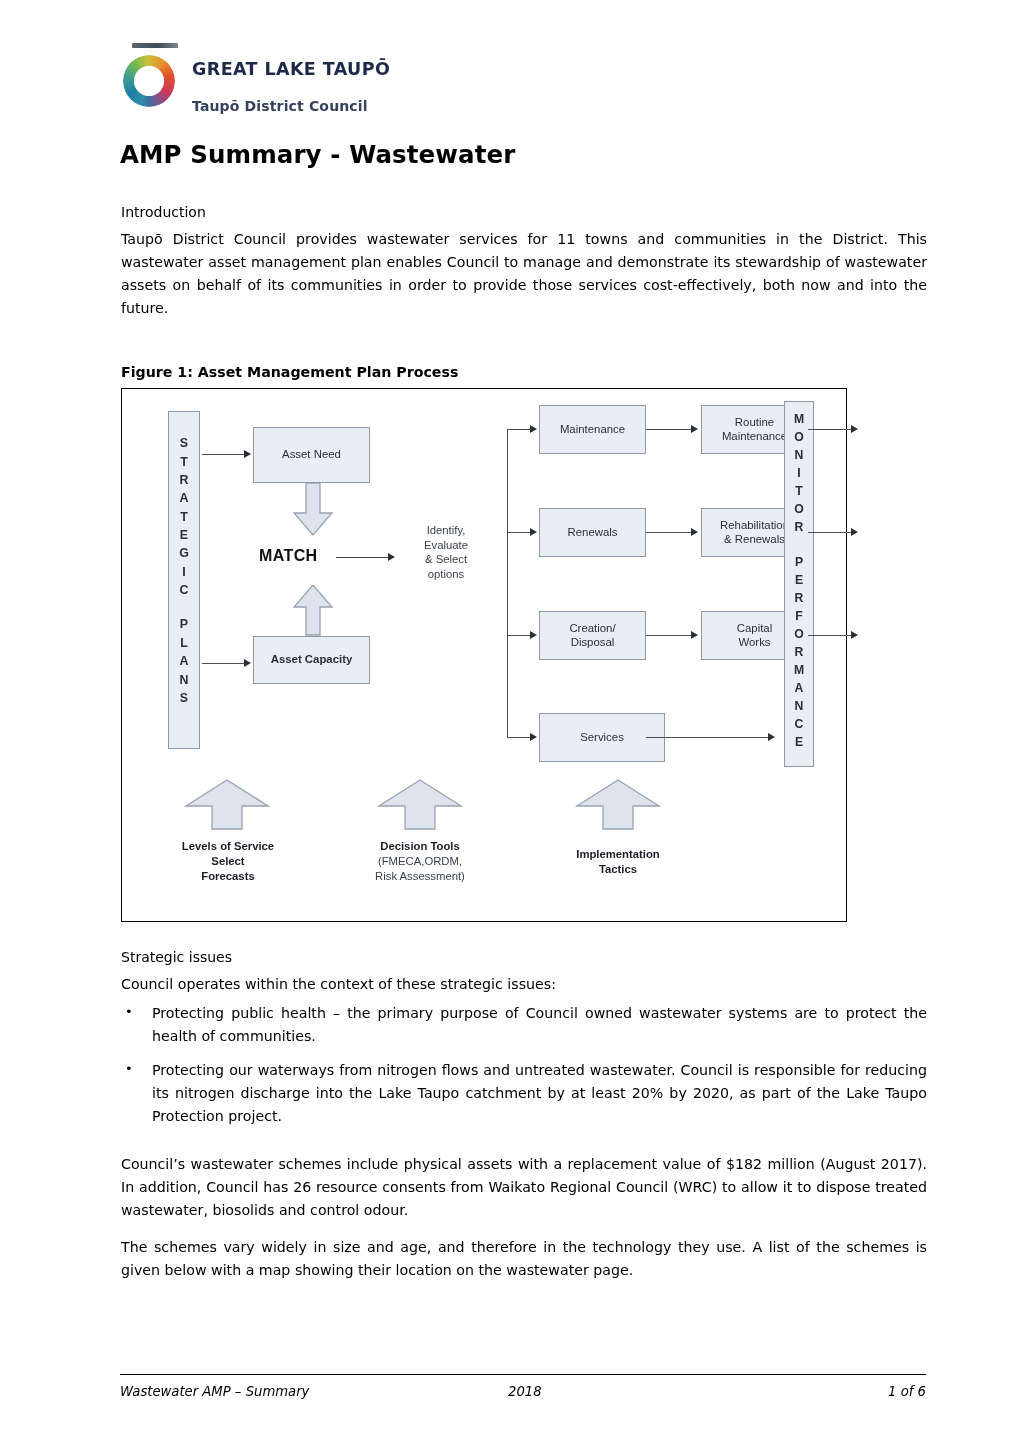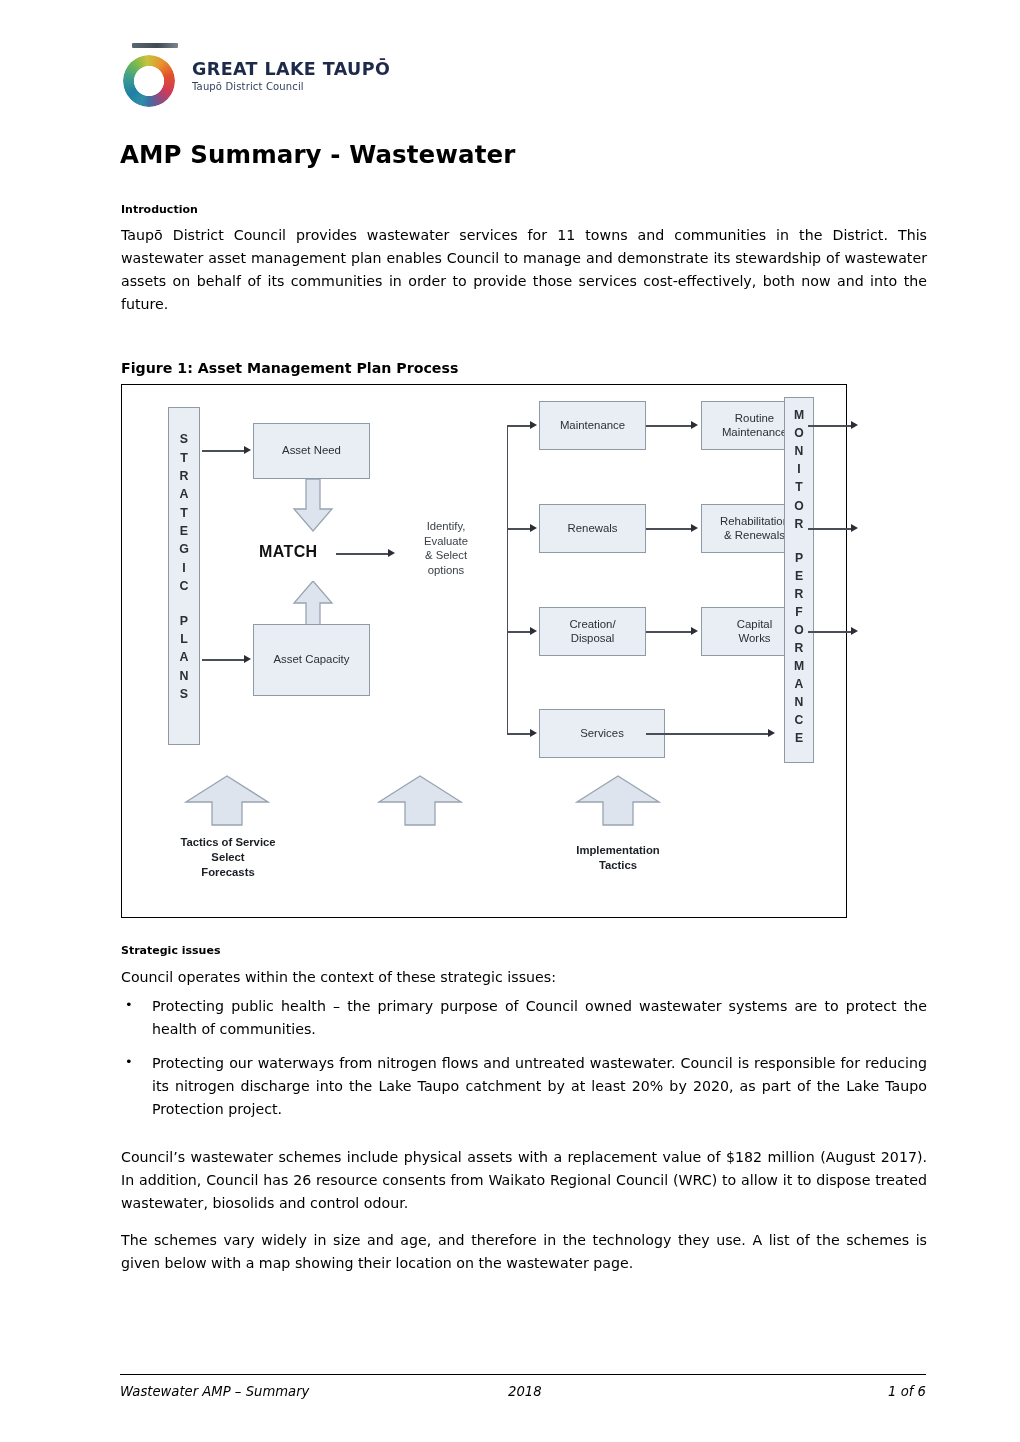--- a/index.html
+++ b/index.html
@@ -77,23 +77,23 @@
     width: 280px;
   }
   .logo-title {
     font-size: 17.5px;
     font-weight: 700;
     letter-spacing: 0.4px;
     color: #1d2a4a;
     line-height: 1.05;
   }
   .logo-sub {
-    margin-top: 3px;
-    font-size: 10px;
-    font-weight: 400;
+    margin-top: 21px;
+    font-size: 14px;
+    font-weight: 700;
     letter-spacing: 0.15px;
     color: #35425e;
     line-height: 1.1;
   }
 
   
   .doc-title {
     position: absolute;
     left: 120px;
     top: 140px;
@@ -102,22 +102,22 @@
     letter-spacing: 0.1px;
     color: #000;
   }
   .content {
     position: absolute;
     left: 121px;
     top: 203px;
     width: 806px;
   }
   h2.sec {
-    font-size: 11px;
-    font-weight: 700;
+    font-size: 14px;
+    font-weight: 400;
     margin: 0 0 7px 0;
     line-height: 1.3;
   }
   p.body {
     font-size: 14.2px;
     line-height: 1.62;
     margin: 0 0 6px 0;
     text-align: justify;
     text-justify: inter-word;
   }
@@ -325,21 +325,21 @@
           <div>options</div>
         </div>
 
         <svg class="blockarrow-up" style="left:170px; top:196px;" width="42" height="52" viewBox="0 0 42 52">
           <polygon points="21,0 40,22 28,22 28,50 14,50 14,22 2,22" fill="#dde4ee" stroke="#98a4b1" stroke-width="1.3"></polygon>
         </svg>
 
         <div class="hline" style="left:80px; top:274px; width:44px;"></div>
         <div class="arrowhead" style="left:122px; top:269.5px;"></div>
 
-        <div class="node" style="left:131px; top:239px; width:117px; height:72px;">Asset Capacity</div>
+        <div class="node" style="left:131px; top:247px; width:117px; height:48px;font-weight:bold;">Asset Capacity</div>
 
         <div class="vline" style="left:385px; top:40px; height:308px;"></div>
         <div class="hline" style="left:385px; top:40px; width:25px;"></div>
         <div class="arrowhead" style="left:408px; top:35.5px;"></div>
 
         <div class="hline" style="left:385px; top:143px; width:25px;"></div>
         <div class="arrowhead" style="left:408px; top:138.5px;"></div>
 
         <div class="hline" style="left:385px; top:246px; width:25px;"></div>
         <div class="arrowhead" style="left:408px; top:241.5px;"></div>
@@ -403,28 +403,33 @@
         <span class="vletter">A</span>
         <span class="vletter">N</span>
         <span class="vletter">C</span>
         <span class="vletter">E</span>
       </div>
 
       <svg class="blockarrow-up" style="left:62px; top:390px;" width="86" height="52" viewBox="0 0 86 52">
         <polygon points="43,1 84,27 58,27 58,50 28,50 28,27 2,27" fill="#dde4ee" stroke="#98a4b1" stroke-width="1.3"></polygon>
       </svg>
       <div class="caption-under" style="left:35px; top:450px; width:142px;">
-        <div>Tactics of Service</div>
+        <div>Levels of Service</div>
         <div>Select</div>
         <div>Forecasts</div>
       </div>
 
       <svg class="blockarrow-up" style="left:255px; top:390px;" width="86" height="52" viewBox="0 0 86 52">
         <polygon points="43,1 84,27 58,27 58,50 28,50 28,27 2,27" fill="#dde4ee" stroke="#98a4b1" stroke-width="1.3"></polygon>
       </svg>
+      <div class="caption-under" style="left:224px; top:450px; width:148px;">
+        <div>Decision Tools</div>
+        <div class="thin">(FMECA,ORDM,</div>
+        <div class="thin">Risk Assessment)</div>
+      </div>
 
       <svg class="blockarrow-up" style="left:453px; top:390px;" width="86" height="52" viewBox="0 0 86 52">
         <polygon points="43,1 84,27 58,27 58,50 28,50 28,27 2,27" fill="#dde4ee" stroke="#98a4b1" stroke-width="1.3"></polygon>
       </svg>
       <div class="caption-under" style="left:422px; top:458px; width:148px;">
         <div>Implementation</div>
         <div>Tactics</div>
       </div>
 
     <div class="hline" style="left: 686px; top: 40px; width: 46px; background: rgb(74, 79, 87);"></div>

